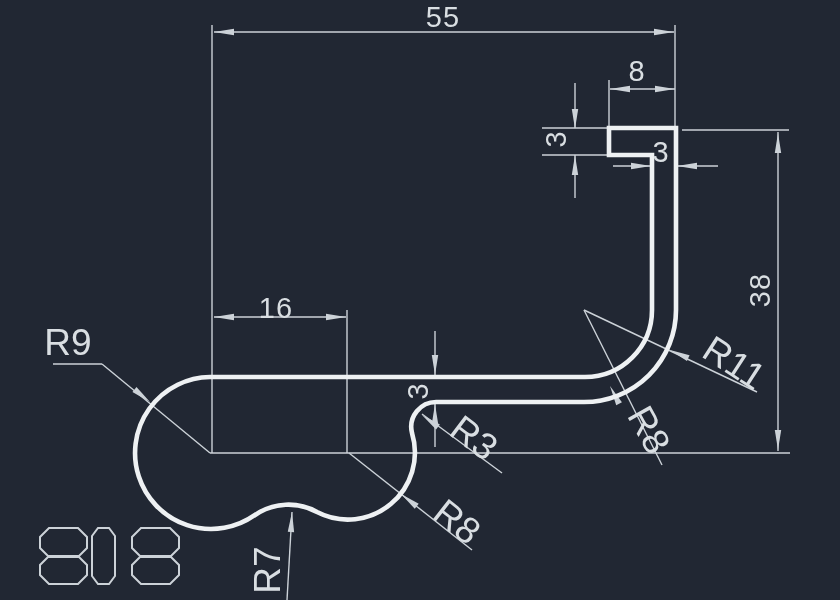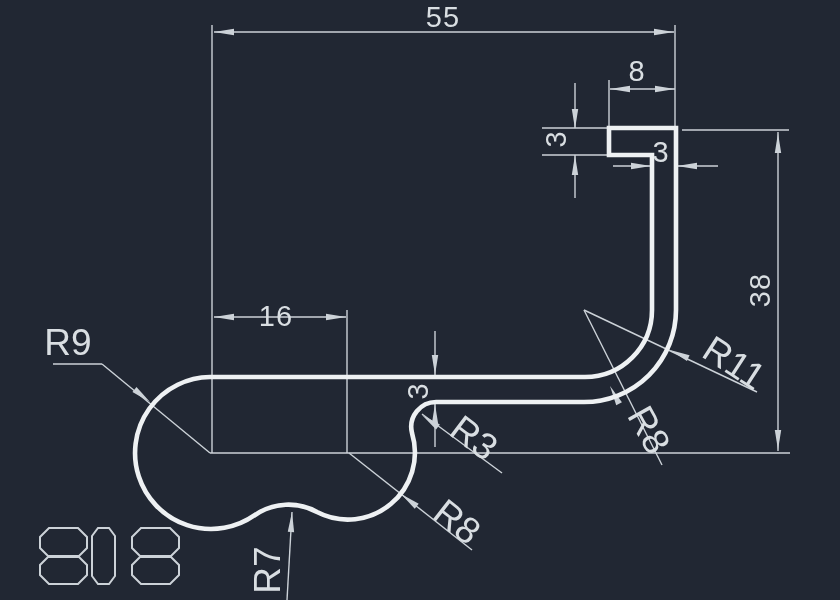--- a/index.html
+++ b/index.html
@@ -107,21 +107,21 @@
       <path d="M129,528 H158 L167,537 V548 L158,557 H129 L120,548 V537 Z
            M129,556 H158 L167,565 V575 L158,584 H129 L120,575 V565 Z"></path>
     </g>
   </svg>
 
   <div class="t" style="left:431px;top:17px;transform:translate(-50%,-50%);">55</div>
   <div class="t" style="left:625px;top:71px;transform:translate(-50%,-50%);">8</div>
   <div class="t" style="left:544px;top:139px;transform:translate(-50%,-50%) rotate(-90deg);">3</div>
   <div class="t" style="left:649px;top:152px;transform:translate(-50%,-50%);">3</div>
   <div class="t" style="left:748px;top:290px;transform:translate(-50%,-50%) rotate(-90deg);">38</div>
-  <div class="t" style="left:264px;top:316px;transform:translate(-50%,-50%);">16</div>
+  <div class="t" style="left:264px;top:308px;transform:translate(-50%,-50%);">16</div>
   <div class="t" style="left:406px;top:391px;transform:translate(-50%,-50%) rotate(-90deg);">3</div>
 
   <div class="t radius" style="left:56px;top:342px;transform:translate(-50%,-50%);">R9</div>
   <div class="t radius" style="left:462px;top:438px;transform:translate(-50%,-50%) rotate(37deg);">R3</div>
   <div class="t radius" style="left:445px;top:522px;transform:translate(-50%,-50%) rotate(38deg);">R8</div>
   <div class="t radius" style="left:255px;top:570px;transform:translate(-50%,-50%) rotate(-90deg);">R7</div>
   <div class="t radius" style="left:637px;top:430px;transform:translate(-50%,-50%) rotate(61deg);">R8</div>
   <div class="t radius" style="left:722px;top:363px;transform:translate(-50%,-50%) rotate(33deg);">R11</div>
 
 </div>

